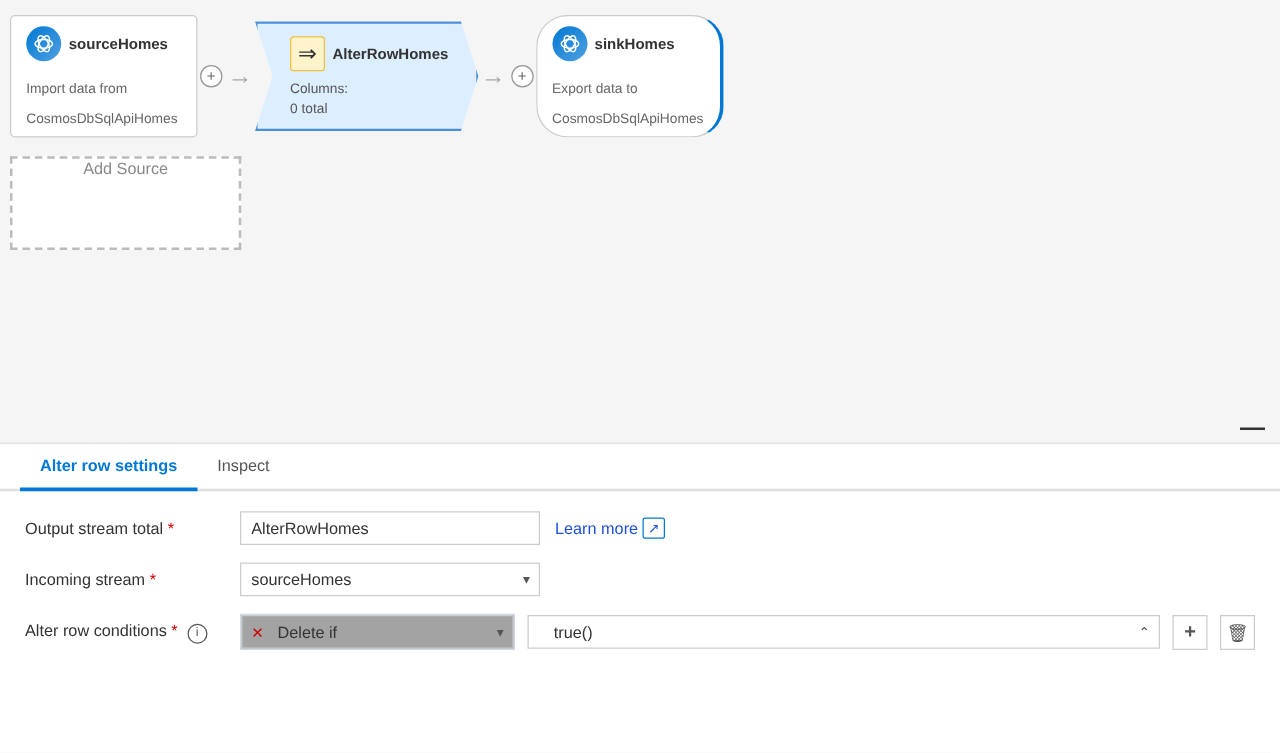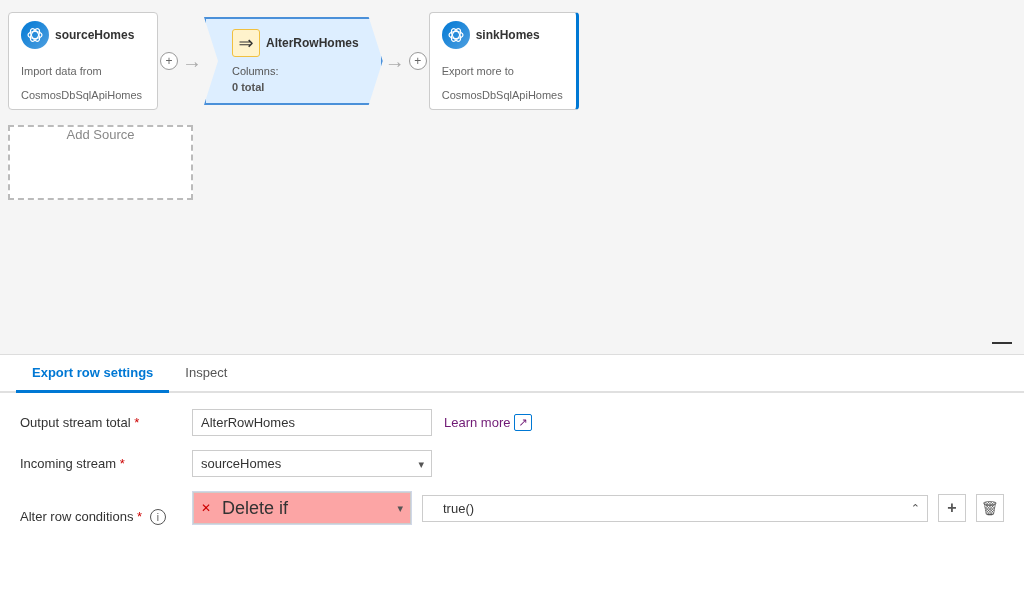--- a/index.html
+++ b/index.html
@@ -54,21 +54,21 @@
       margin-top: 12px;
     }
 
     .node-columns {
       font-size: 11px;
       color: #555;
       margin-top: 4px;
     }
 
     .node-columns strong {
-      font-weight: 700;
+      font-weight: 400;
     }
 
     .plus-circle {
       width: 18px;
       height: 18px;
       border-radius: 50%;
       border: 1px solid #999;
       background: #fff;
       display: flex;
       align-items: center;
@@ -192,41 +192,41 @@
       position: absolute;
       right: 8px;
       top: 50%;
       transform: translateY(-50%);
       pointer-events: none;
       color: #555;
       font-size: 11px;
     }
 
     .learn-more-link {
-      color: #701a75;
+      color: #1d4ed8;
       font-size: 13px;
       text-decoration: none;
       display: flex;
       align-items: center;
       gap: 4px;
       cursor: pointer;
     }
 
     .condition-select-wrap {
       position: relative;
       width: 220px;
     }
 
     .condition-select {
       border: 1px solid #ccc;
       padding: 5px 28px 5px 28px;
-      font-size: 18px;
+      font-size: 13px;
       width: 100%;
       appearance: none;
-      background: #fca5a5;
+      background: #a3a3a3;
       color: #333;
       cursor: pointer;
       outline: none;
     }
 
     .condition-x {
       position: absolute;
       left: 8px;
       top: 50%;
       transform: translateY(-50%);
@@ -302,20 +302,21 @@
       border: 1px solid #ccc;
       border-radius: 4px;
       padding: 8px 12px;
       display: flex;
       flex-direction: column;
       min-width: 150px;
     }
 
     .blue-right-border {
       border-right: 3px solid #0078d4;
+      border-radius: 25px;
     }
 
     .condition-row-wrapper {
       display: flex;
       align-items: center;
       gap: 10px;
     }
 
     .info-icon {
       display: inline-flex;
@@ -379,37 +380,37 @@
       <div class="node-header">
         <div class="cosmos-icon">
           <svg width="16" height="16" viewBox="0 0 16 16">
               <ellipse cx="8" cy="8" rx="7" ry="3.5" fill="none" stroke="white" stroke-width="1.2"></ellipse>
               <ellipse cx="8" cy="8" rx="7" ry="3.5" fill="none" stroke="white" stroke-width="1.2" transform="rotate(60 8 8)"></ellipse>
               <ellipse cx="8" cy="8" rx="7" ry="3.5" fill="none" stroke="white" stroke-width="1.2" transform="rotate(120 8 8)"></ellipse>
             </svg>
         </div>
         <span class="node-title">sinkHomes</span>
       </div>
-      <div class="node-subtitle">Export more to</div>
+      <div class="node-subtitle">Export data to</div>
       <div class="node-subtitle">CosmosDbSqlApiHomes</div>
     </div>
 
   </div>
 
   <div class="add-source-box">
     <span>Add Source</span>
   </div>
 
   <div class="minimize-bar"></div>
 </div>
 
 <div class="bottom-panel">
 
   <div class="tabs-bar">
-    <div class="tab active">Export row settings</div>
+    <div class="tab active">Alter row settings</div>
     <div class="tab">Inspect</div>
   </div>
 
   <div class="settings-content">
 
     <div class="form-row">
       <div class="form-label">
         <span>Output stream total</span>
         <span class="required-star"> *</span>
       </div>
@@ -426,21 +427,21 @@
         <span class="required-star"> *</span>
       </div>
       <div class="form-select-wrap">
         <select class="form-select">
           <option>sourceHomes</option>
         </select>
         <span class="select-chevron">▾</span>
       </div>
     </div>
 
-    <div class="form-row" style="align-items:flex-end;">
+    <div class="form-row" style="align-items:flex-start;">
       <div class="form-label" style="padding-top:6px;">
         <span>Alter row conditions</span>
         <span class="required-star"> *</span>
         <span class="info-icon" style="margin-left:4px;">i</span>
       </div>
 
       <div style="display:flex;flex-direction:column;gap:8px;flex:1;">
         <div class="condition-row-wrapper">
 
           <div class="condition-select-wrap" style="background:#f5f8ff;border:1px solid #d0d8e8;display:flex;align-items:center;position:relative;width:220px;">

